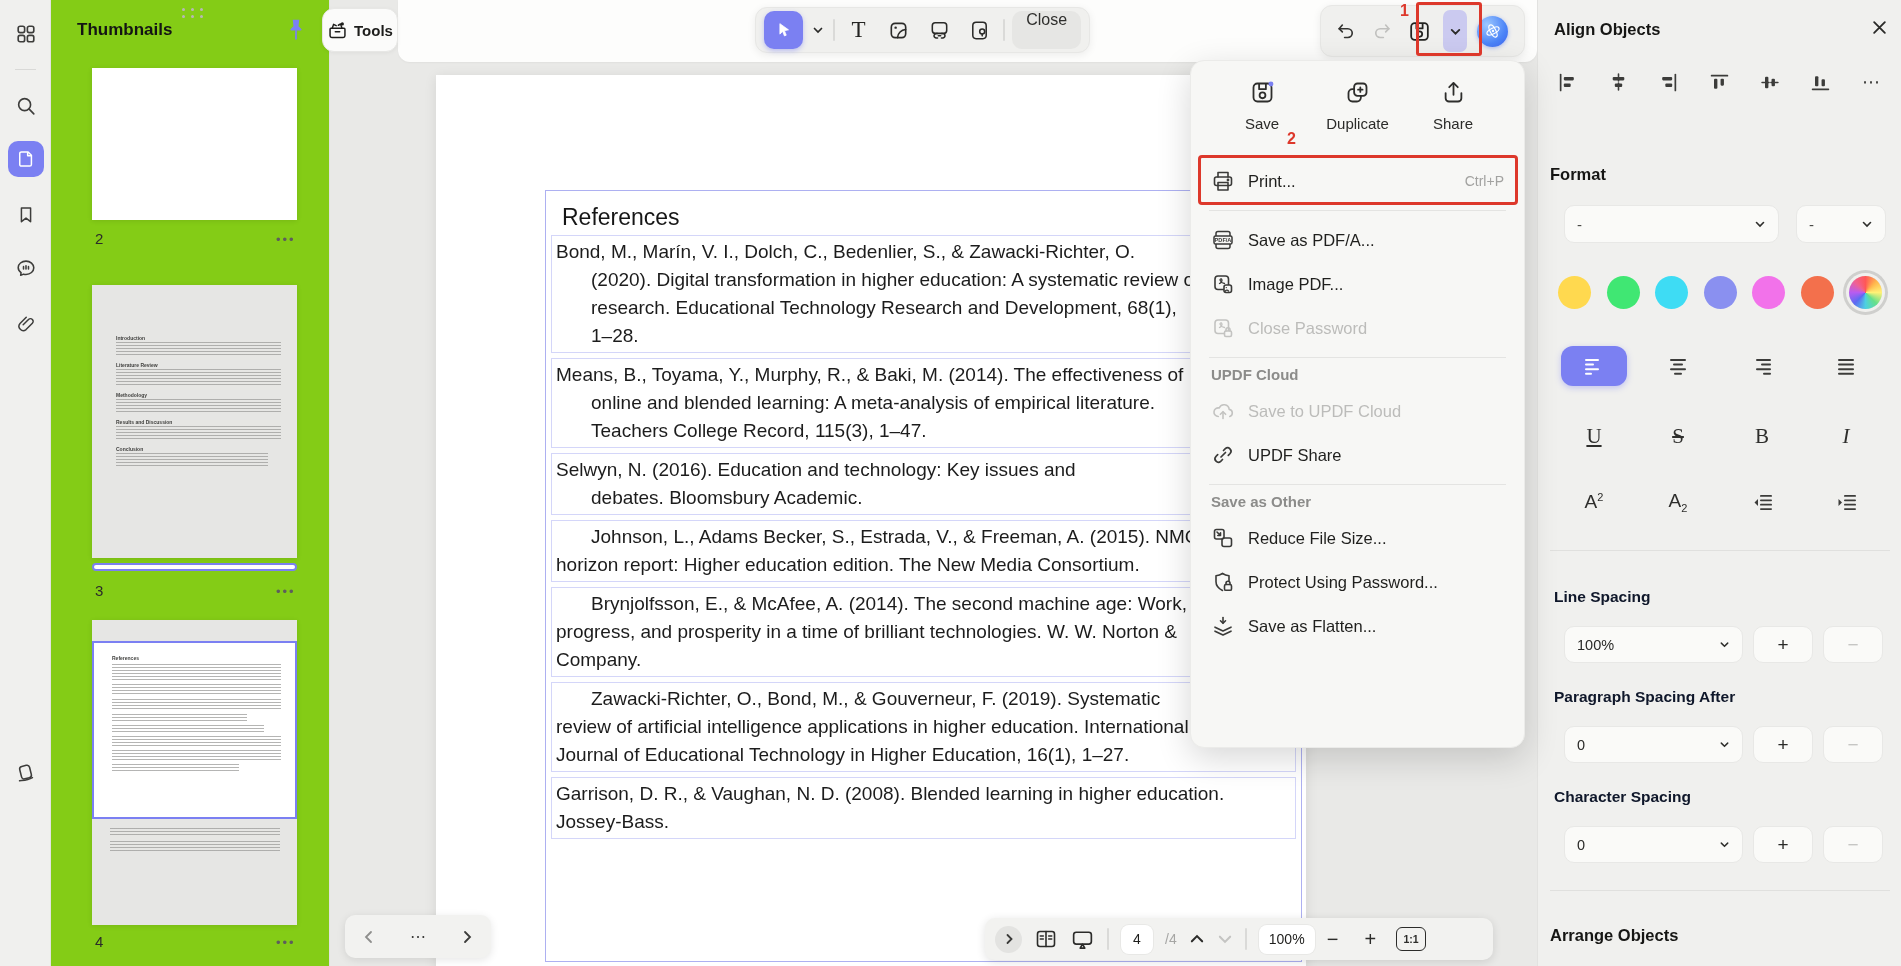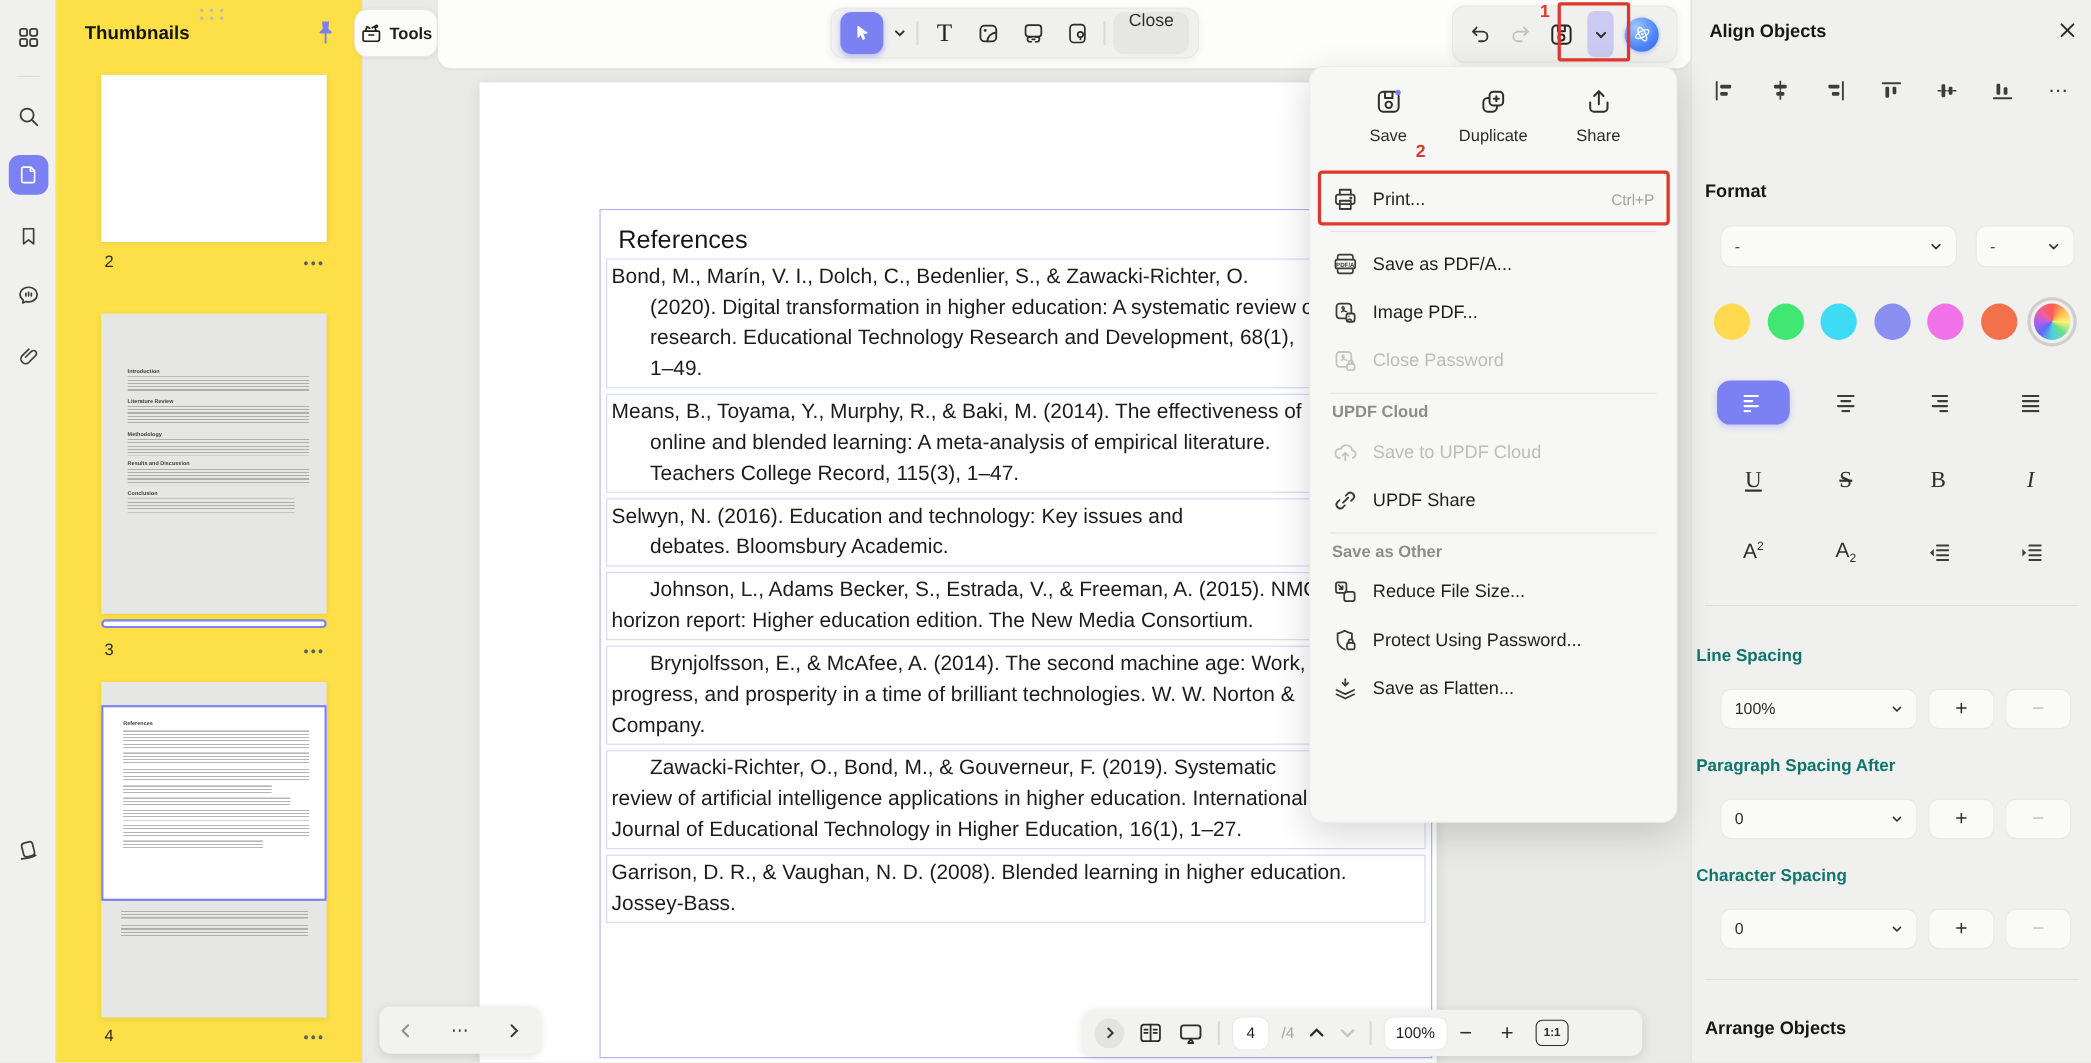--- a/index.html
+++ b/index.html
@@ -10,21 +10,21 @@
 
   .app { position:relative; width:1901px; height:966px; background:#e9e9e7; }
 
   
   .rail { left:0; top:0; width:51px; height:966px; background:#f0f0ee; border-right:1px solid #e3e3e1; z-index:5; }
   .rail-ic { position:absolute; left:8px; width:36px; height:36px; border-radius:10px; display:flex; align-items:center; justify-content:center; color:#3d3d3b; }
   .rail-ic.active { background:#7b80f2; color:#fff; }
   .rail-div { position:absolute; left:15px; width:21px; height:1px; background:#d9d9d7; }
 
   
-  .thumb-panel { left:51px; top:0; width:279px; height:966px; background:#fde047; border-right:1px solid #e2e2e0; z-index:5; }
+  .thumb-panel { left:51px; top:0; width:279px; height:966px; background:#84cc16; border-right:1px solid #e2e2e0; z-index:5; }
   .drag-dots { position:absolute; left:131px; top:8px; display:grid; grid-template-columns:repeat(3,4px); grid-template-rows:repeat(2,4px); gap:3px 5px; }
   .drag-dots i { width:3px; height:3px; border-radius:50%; background:#b8b8b6; }
   .tp-title { position:absolute; left:26px; top:20px; font-size:17px; font-weight:bold; color:#141414; }
   .pin { position:absolute; left:232px; top:16px; color:#7b80f2; }
   .thumb { position:absolute; left:41px; width:205px; background:#fff; box-shadow:0 1px 5px rgba(0,0,0,.10); }
   .thumb.gray { background:#e6e6e4; }
   .pg-label { position:absolute; left:44px; font-size:15px; color:#2c2c2a; }
   .pg-dots { position:absolute; left:225px; font-size:13px; letter-spacing:2px; color:#5e5e5c; }
   .stripes { background-image:repeating-linear-gradient(to bottom,#9c9c9a 0px,#9c9c9a 1px,transparent 1px,transparent 3px); opacity:.75; }
   .tiny-h { font-size:5px; font-weight:bold; color:#3f3f3d; line-height:7px; }
@@ -93,21 +93,21 @@
   .sw.sel { box-shadow:0 0 0 3px #f0f0ee, 0 0 0 6px #cfcfcd; }
   .fmt-grid { position:absolute; left:0; width:364px; display:flex; justify-content:space-around; align-items:center; padding:0 14px; }
   .fmt-cell { width:66px; height:40px; border-radius:12px; display:flex; align-items:center; justify-content:center; color:#2e2e2c; }
   .fmt-cell.sel { background:#7b80f2; color:#fff; box-shadow:0 2px 6px rgba(123,128,242,.4); }
   .glyph { font-family:"Liberation Serif", serif; font-size:21px; color:#2e2e2c; font-weight:normal; }
   .spacing-row { position:absolute; left:26px; width:320px; height:37px; display:flex; gap:10px; }
   .sp-select { flex:0 0 179px; height:37px; background:#fafaf8; border:1px solid #e8e8e6; border-radius:10px; display:flex; align-items:center; padding:0 12px; font-size:14.5px; color:#2a2a28; }
   .sp-btn { flex:0 0 60px; height:37px; background:#fafaf8; border:1px solid #e8e8e6; border-radius:10px; display:flex; align-items:center; justify-content:center; font-size:19px; color:#2a2a28; }
   .sp-btn.dis { color:#c6c6c4; }
   .rp-div { position:absolute; left:12px; width:340px; height:1px; background:#e0e0de; }
-  .rp-label { position:absolute; left:4px; font-size:15.5px; font-weight:bold; color:#0f766e; }
+  .rp-label { position:absolute; left:16px; font-size:15.5px; font-weight:bold; color:#0f172a; }
 </style>
 </head>
 <body>
 
 <div class="app">
 
   <div class="abs rail">
     <div class="rail-ic" style="top:16px">
       <svg width="22" height="22" viewBox="0 0 24 24" fill="none" stroke="currentColor" stroke-width="1.8">
           <rect x="3.5" y="3.5" width="7" height="7" rx="2"></rect>
@@ -315,21 +315,21 @@
   <div class="abs red-box1"></div>
 
   <div class="abs page">
     <div class="content-block">
       <div class="doc-h">References</div>
 
       <div class="ref-box">
         <div class="ln">Bond, M., Marín, V. I., Dolch, C., Bedenlier, S., &amp; Zawacki-Richter, O.</div>
         <div class="ln ind">(2020). Digital transformation in higher education: A systematic review of</div>
         <div class="ln ind">research. Educational Technology Research and Development, 68(1),</div>
-        <div class="ln ind">1–49.</div>
+        <div class="ln ind">1–28.</div>
       </div>
       <div class="ref-box">
         <div class="ln">Means, B., Toyama, Y., Murphy, R., &amp; Baki, M. (2014). The effectiveness of</div>
         <div class="ln ind">online  and blended learning: A meta-analysis of empirical literature.</div>
         <div class="ln ind">Teachers College  Record, 115(3), 1–47.</div>
       </div>
       <div class="ref-box">
         <div class="ln">Selwyn, N. (2016). Education and technology: Key issues and</div>
         <div class="ln ind">debates. Bloomsbury Academic.</div>
       </div>

